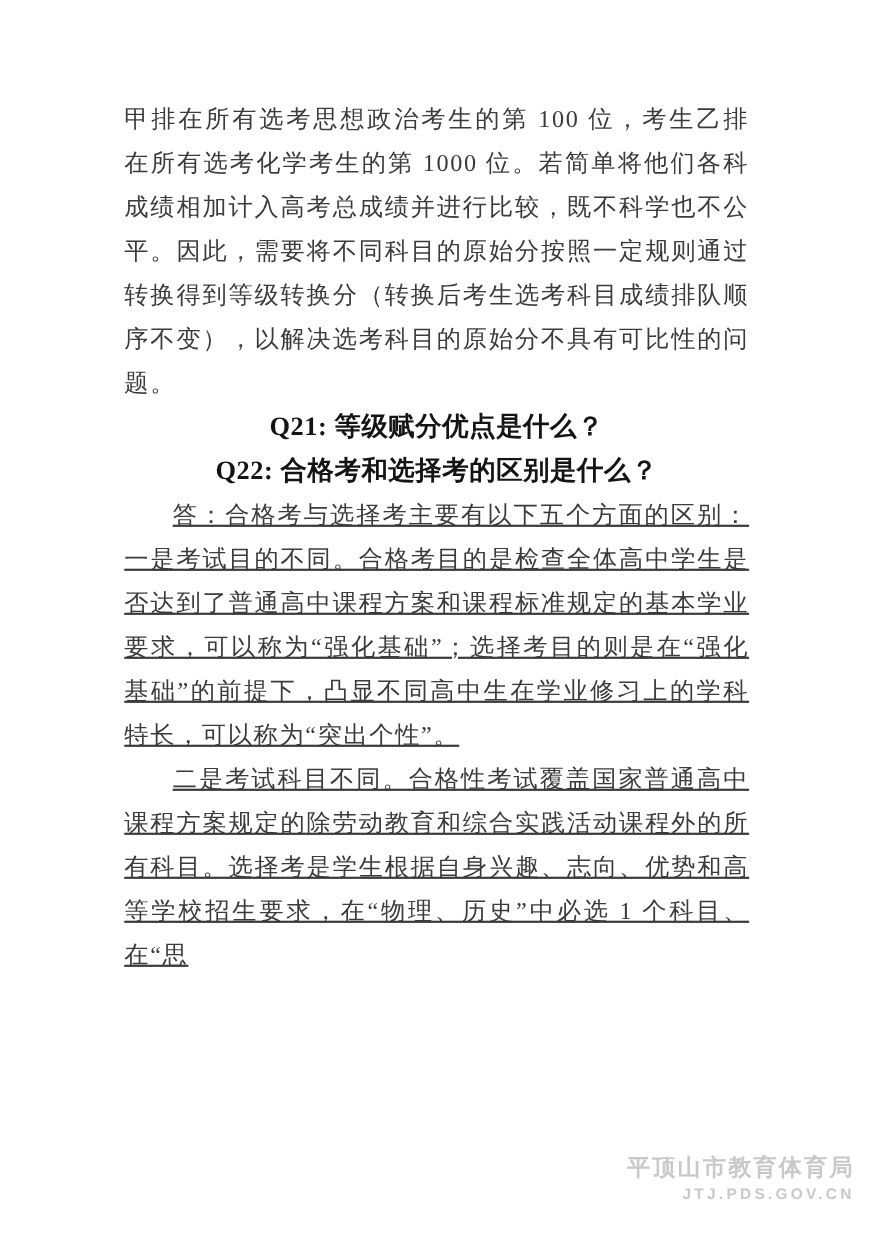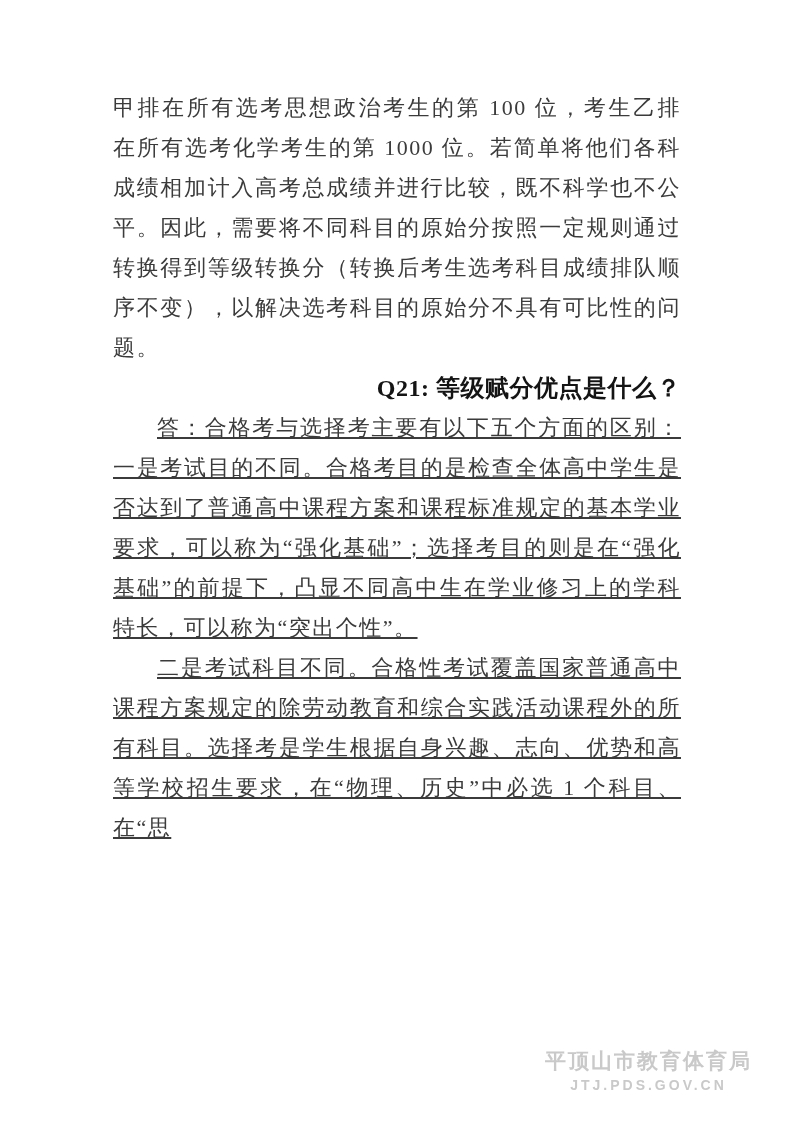--- a/index.html
+++ b/index.html
@@ -34,27 +34,27 @@
     text-indent: 2em;
     text-decoration: underline;
   }
   .q-heading {
     margin: 0;
     font-size: 24px;
     line-height: 40px;
     letter-spacing: 0.5px;
     font-weight: bold;
     color: var(--heading-color, #141414);
-    text-align: right;
+    text-align: center;
   }
   .watermark {
     position: absolute;
-    right: 42px;
+    right: 17px;
     bottom: 14px;
-    text-align: center;
+    text-align: right;
     color: var(--watermark-color, #c9c9c9);
     user-select: none;
   }
   .wm-cn {
     font-size: 21px;
     line-height: 25px;
     letter-spacing: 2px;
     font-weight: 600;
     text-shadow: 0 0 1px #ffffff;
   }
@@ -67,20 +67,21 @@
     text-shadow: 0 0 1px #ffffff;
   }
 </style>
 </head>
 <body>
 
 <div class="page">
   <div class="content">
     <p class="body-para">甲排在所有选考思想政治考生的第 100 位，考生乙排在所有选考化学考生的第 1000 位。若简单将他们各科成绩相加计入高考总成绩并进行比较，既不科学也不公平。因此，需要将不同科目的原始分按照一定规则通过转换得到等级转换分（转换后考生选考科目成绩排队顺序不变），以解决选考科目的原始分不具有可比性的问题。</p>
     <h2 class="q-heading">Q21: 等级赋分优点是什么？</h2>
+    <h2 class="q-heading">Q22: 合格考和选择考的区别是什么？</h2>
     <p class="body-para indent">答：合格考与选择考主要有以下五个方面的区别：一是考试目的不同。合格考目的是检查全体高中学生是否达到了普通高中课程方案和课程标准规定的基本学业要求，可以称为“强化基础”；选择考目的则是在“强化基础”的前提下，凸显不同高中生在学业修习上的学科特长，可以称为“突出个性”。</p>
     <p class="body-para indent">二是考试科目不同。合格性考试覆盖国家普通高中课程方案规定的除劳动教育和综合实践活动课程外的所有科目。选择考是学生根据自身兴趣、志向、优势和高等学校招生要求，在“物理、历史”中必选 1 个科目、在“思</p>
   </div>
 
   <div class="watermark">
     <div class="wm-cn">平顶山市教育体育局</div>
     <div class="wm-url">JTJ.PDS.GOV.CN</div>
   </div>
 </div>
 

